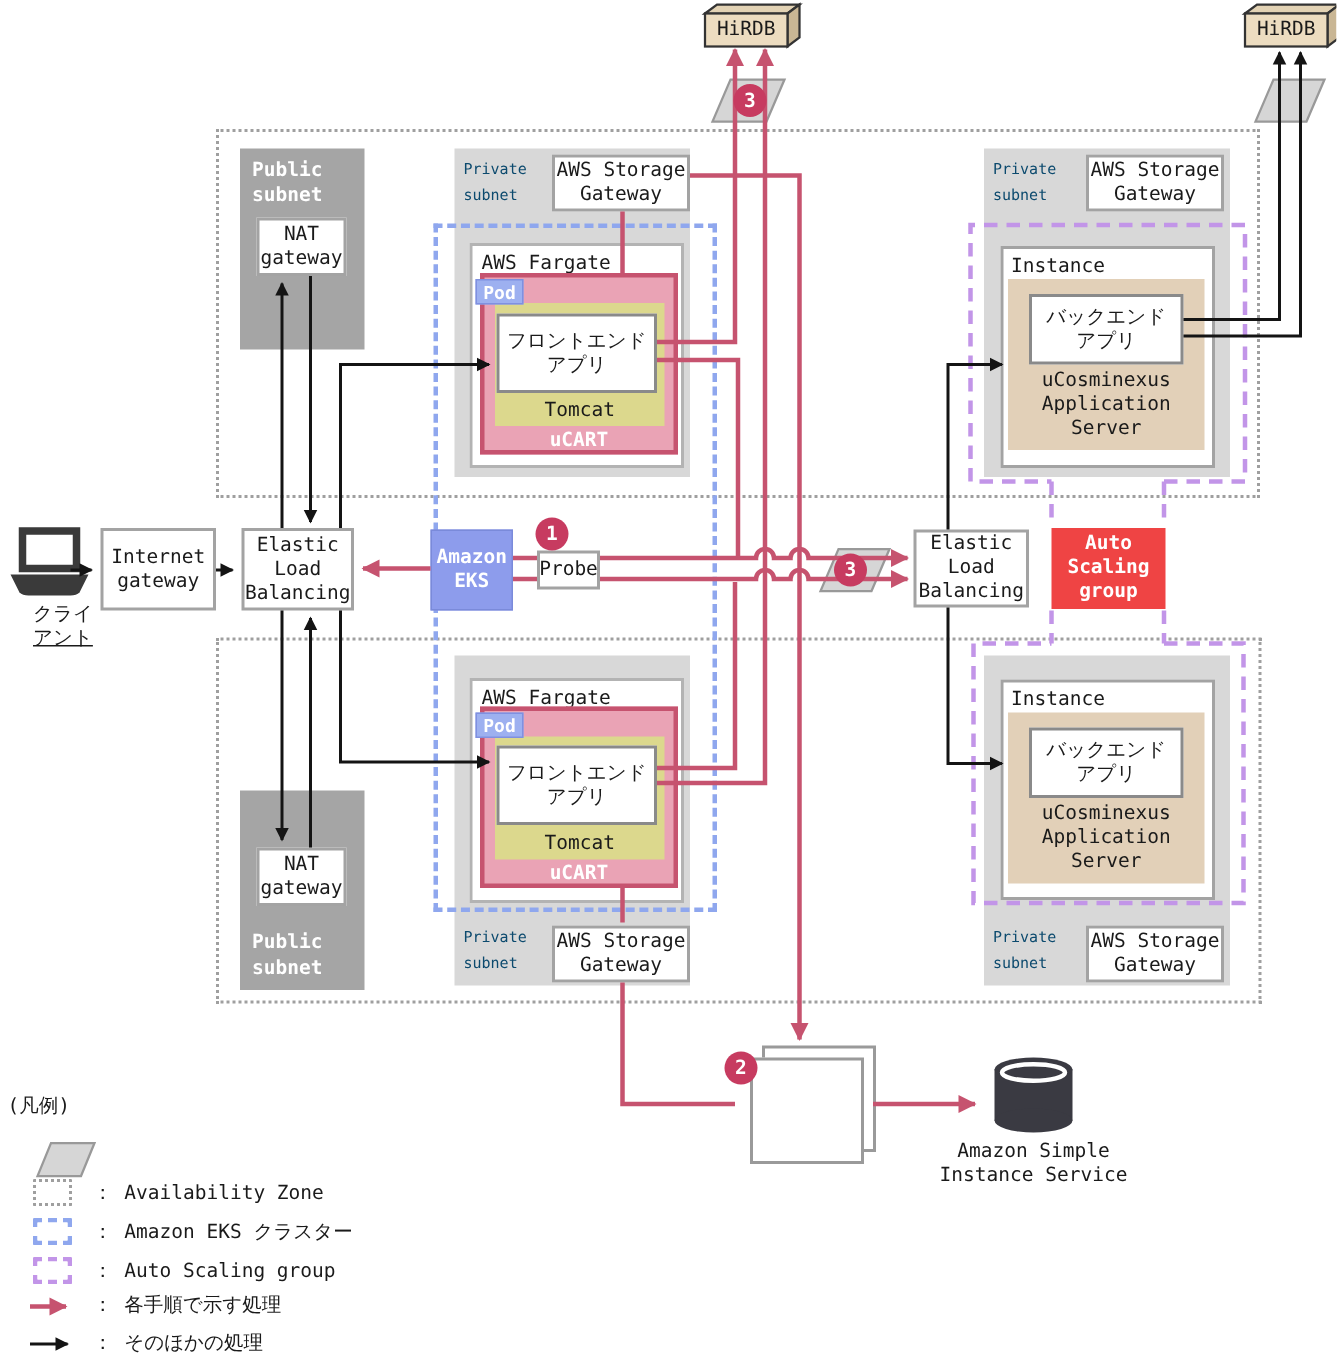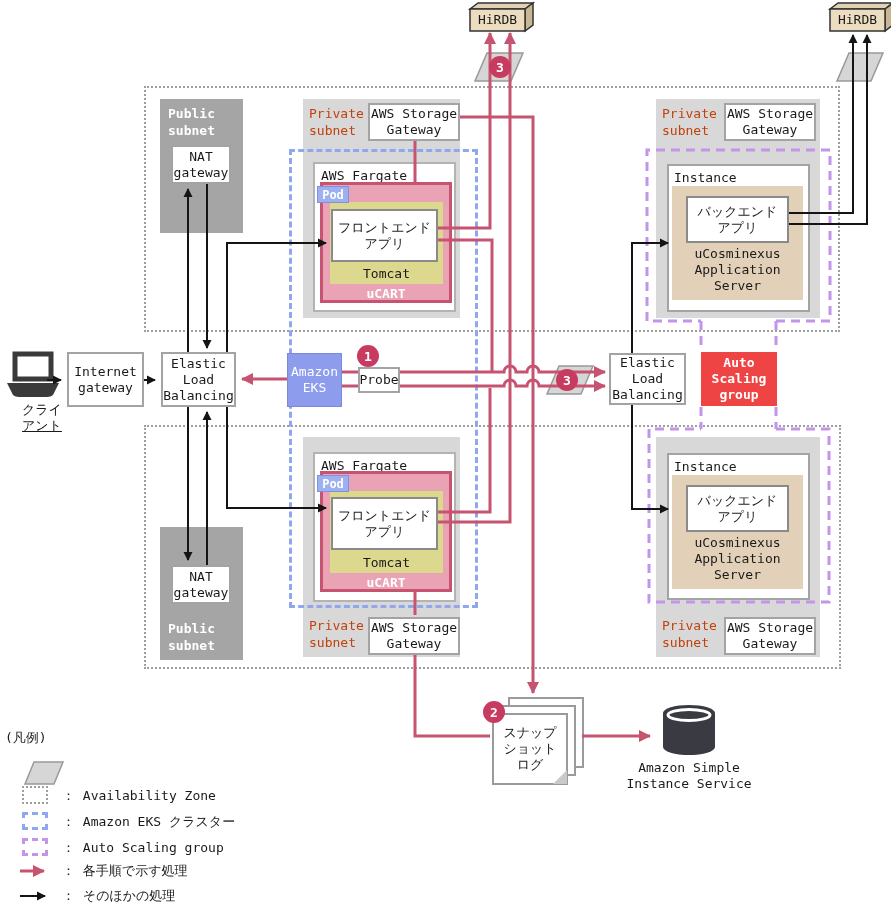--- a/index.html
+++ b/index.html
@@ -6,28 +6,28 @@
   .stage{position:relative;width:891px;height:906px;background:#fff;overflow:hidden;
          font-family:"DejaVu Sans Mono","Liberation Mono",monospace;color:#1a1a1a;}
   .abs{position:absolute;box-sizing:border-box;}
   .lbl{font-size:13px;line-height:16px;}
   .ctr{display:flex;flex-direction:column;align-items:center;justify-content:center;text-align:center;}
   .wbox{background:#fff;border:2px solid #a3a3a3;}
   .az{border:2px dotted #9f9f9f;}
   .pub{background:#a5a5a5;}
   .priv{background:#d8d8d8;}
   .pubLbl{color:#fff;font-weight:bold;font-size:13px;line-height:17px;}
-  .privLbl{color:#c2410c;font-size:13px;line-height:17px;}
+  .privLbl{color:#0c4a6e;font-size:10px;line-height:17px;}
   .eksDash{border:3px dashed #8fa7ee;}
   .fargate{background:#fff;border:2px solid #b3b3b3;}
   .ucart{background:#eaa3b5;border:3px solid #c6536f;}
   .tomcat{background:#dcd88d;}
   .appbox{background:#fff;border:2px solid #8a8a8a;}
   .pod{background:#9db0f0;border:1px solid #7f90e0;color:#fff;font-weight:bold;font-size:12px;}
-  .eksbox{background:#8d9cec;border:1px solid #7a8ada;color:#fff;font-weight:normal;}
+  .eksbox{background:#8d9cec;border:1px solid #7a8ada;color:#fff;font-weight:bold;}
   .asgbox{background:#ef4444;color:#fff;font-weight:bold;}
   .tan{background:#e2d0b8;}
   .badge{width:22px;height:22px;border-radius:50%;background:#c73b60;color:#fff;
          font-weight:bold;font-size:13px;display:flex;align-items:center;justify-content:center;z-index:7;}
   .page{position:absolute;width:72px;height:67px;background:#fff;border:2px solid #9a9a9a;}
   .fold{position:absolute;right:-1px;bottom:-1px;width:0;height:0;
         border-left:14px solid transparent;border-bottom:14px solid #c9c9c9;}
   .legicon{border-radius:1px;}
   svg{display:block;}
   .overlay{position:absolute;left:0;top:0;z-index:6;pointer-events:none;}
@@ -222,26 +222,20 @@
     <ellipse cx="28" cy="11" rx="21" ry="5.5" fill="none" stroke="#fff" stroke-width="3"></ellipse>
   </svg>
   <div class="abs lbl" style="left:609px;top:760px;width:160px;text-align:center;">
     <span style="display:block;">Amazon Simple</span>
     <span style="display:block;">Instance Service</span>
   </div>
 
   <div class="abs" style="left:492px;top:697px;width:92px;height:84px;">
     <div class="page" style="left:16px;top:0;"></div>
     <div class="page" style="left:8px;top:8px;"></div>
-    <div class="page ctr lbl" style="left:0;top:16px;height:68px;">
-      <span>スナップ</span>
-      <span>ショット</span>
-      <span>ログ</span>
-      <div class="fold"></div>
-    </div>
   </div>
 
   <div class="abs lbl" style="left:5px;top:730px;">(凡例)</div>
   <div class="abs az legicon" style="left:22px;top:786px;width:26px;height:18px;"></div>
   <div class="abs legicon" style="left:22px;top:812px;width:26px;height:18px;border:3px dashed #8fa7ee;"></div>
   <div class="abs legicon" style="left:22px;top:838px;width:26px;height:18px;border:3px dashed #c295e8;"></div>
   <div class="abs lbl" style="left:62px;top:788px;">： Availability Zone</div>
   <div class="abs lbl" style="left:62px;top:814px;">： Amazon EKS クラスター</div>
   <div class="abs lbl" style="left:62px;top:840px;">： Auto Scaling group</div>
   <div class="abs lbl" style="left:62px;top:863px;">： 各手順で示す処理</div>

